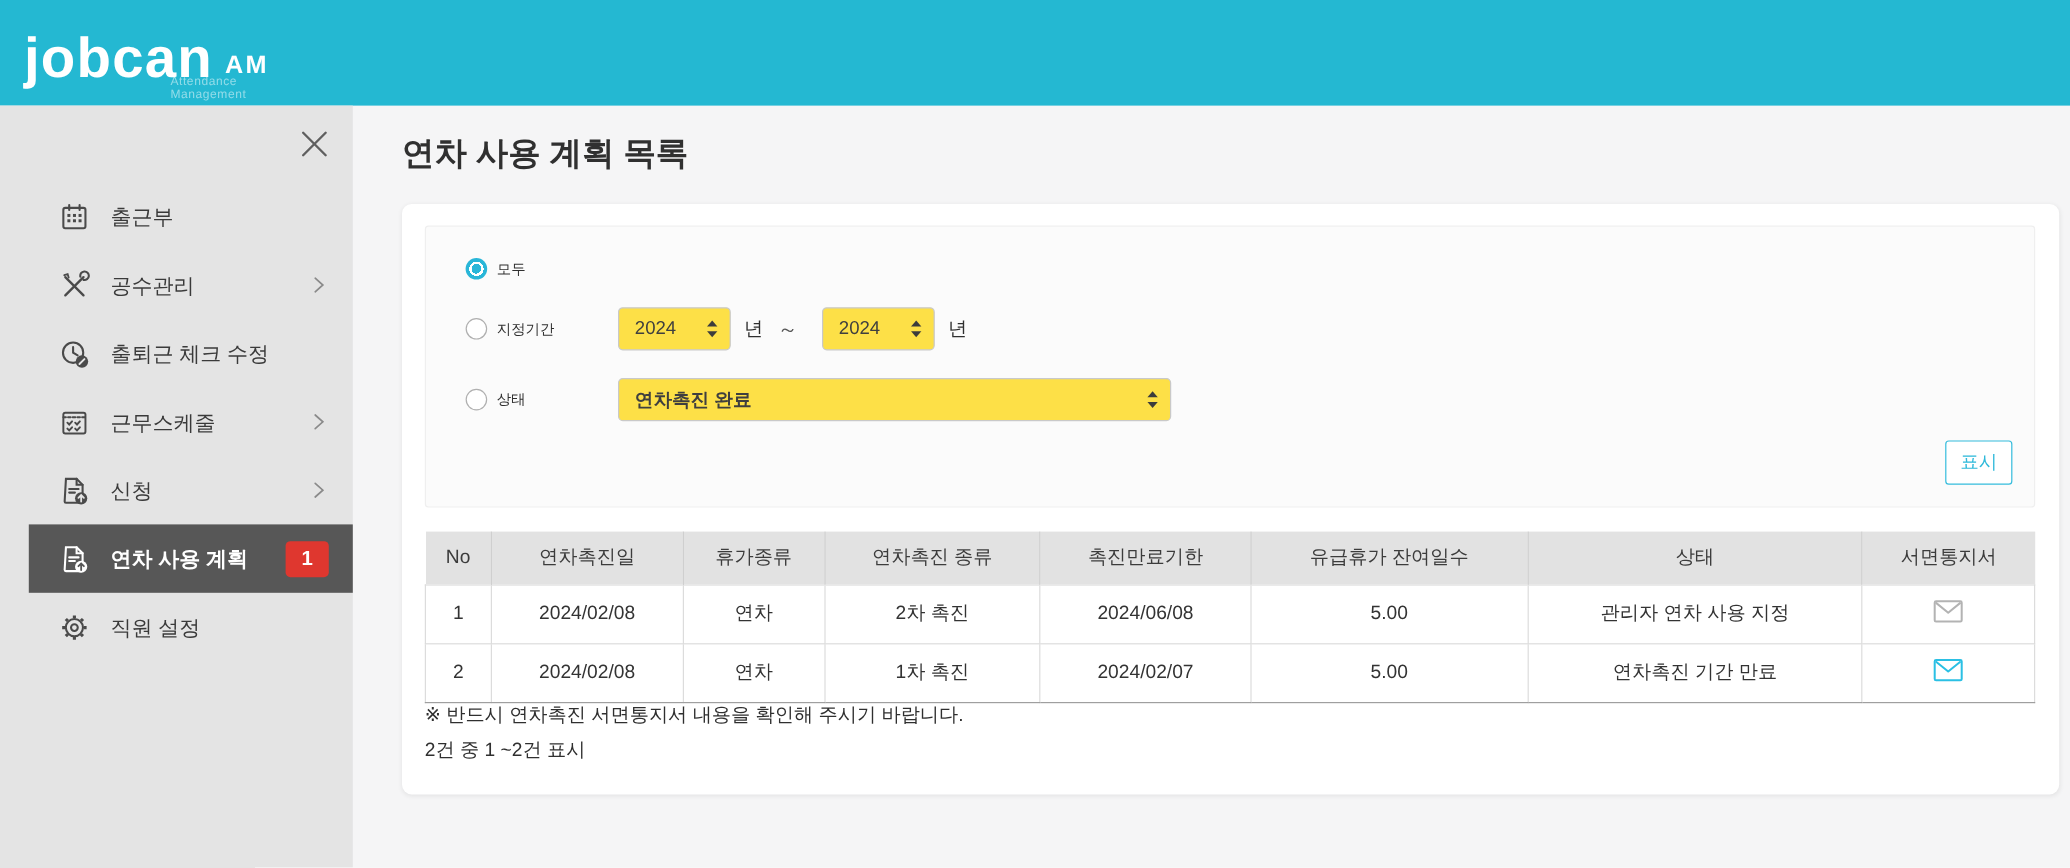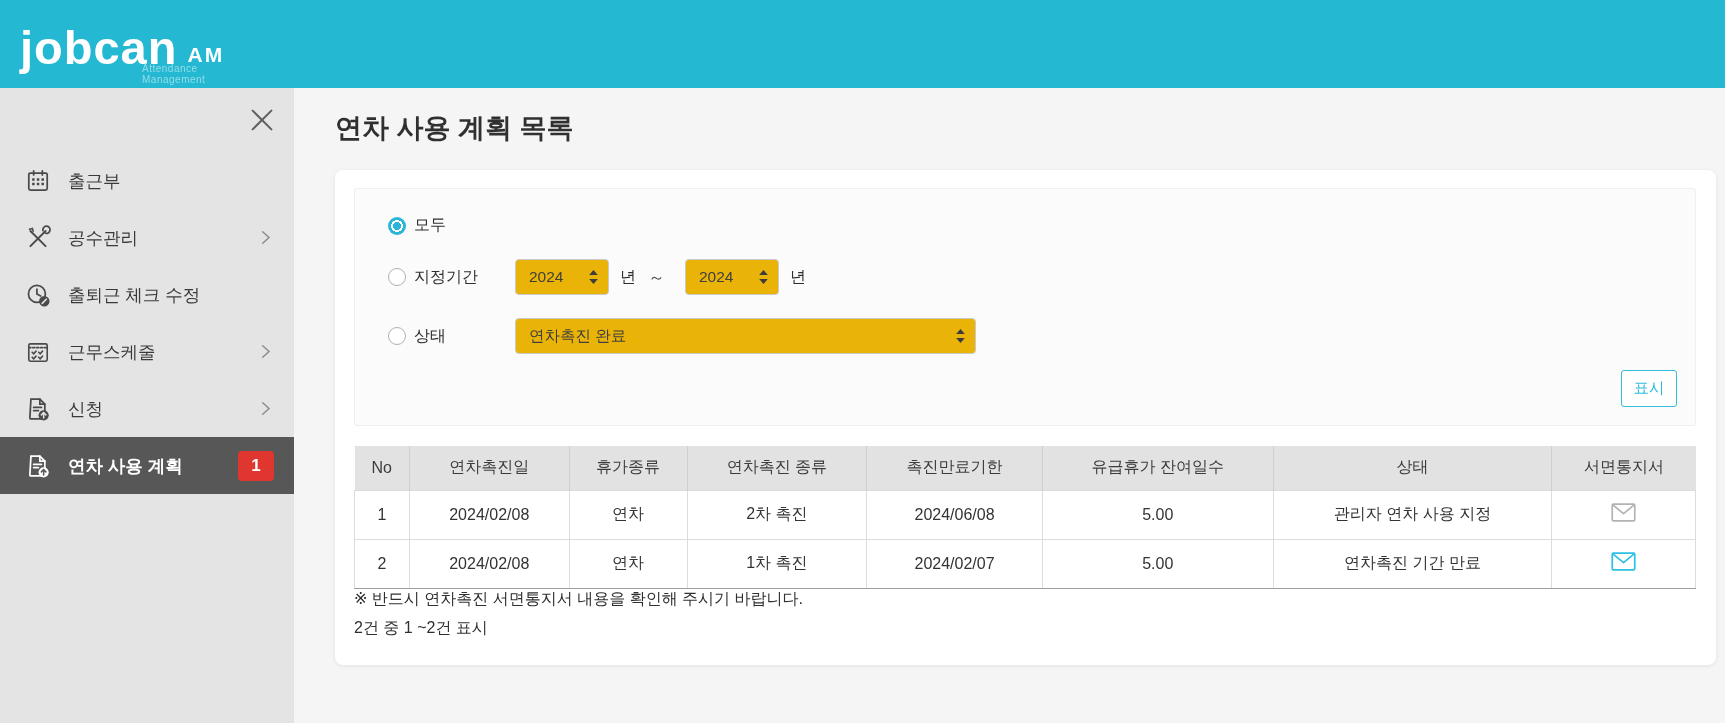--- a/index.html
+++ b/index.html
@@ -15,21 +15,21 @@
   .logo-subtitle { position:absolute; left:142px; top:63px; font-size:10px; color:rgba(255,255,255,.5); letter-spacing:.5px; }
 
   
   .content { display:flex; height:635px; }
   .sidebar { position:relative; width:294px; background:#e4e4e4; flex:none; }
   .main { flex:1; padding:0 9px 0 41px; overflow:hidden; }
 
   
   .close-btn { position:absolute; top:16px; right:16px; width:32px; height:32px;
     display:flex; align-items:center; justify-content:center; cursor:pointer; }
-  .side-menu { margin-top:64px; }
+  .side-menu { margin-top:64px;margin-left:24px; }
   .side-item { height:57px; display:flex; align-items:center; padding:0 20px 0 25px;
     color:#3a3a3a; cursor:pointer; }
   .side-item .s-icon { width:26px; height:26px; flex:none; display:flex; align-items:center;
     justify-content:center; color:#4a4a4a; }
   .side-item .s-label { margin-left:17px; font-size:17.5px; white-space:nowrap; }
   .side-item .chevron { margin-left:auto; display:flex; }
   .side-item.active { background:#575757; color:#fff; }
   .side-item.active .s-icon { color:#fff; }
   .side-item.active .s-label { font-weight:700; }
   .side-item .knockout { stroke:#e4e4e4; }
@@ -45,27 +45,27 @@
 
   .filter-panel { position:relative; background:#fbfbfb; border:1px solid #efefef;
     border-radius:3px; padding:26px 18px 18px 33px; }
   .filter-row { display:flex; align-items:center; }
   .filter-row + .filter-row { margin-top:23px; }
   .radio-group { width:127px; display:flex; align-items:center; flex:none; }
   .radio { width:18px; height:18px; border-radius:50%; flex:none; cursor:pointer;
     background:#fff; border:1px solid #b0b0b0; }
   .radio.selected { border:none;
     background:radial-gradient(circle, #29b6d8 0 4px, #fff 4px 6px, #29b6d8 6px 9px); }
-  .radio-label { margin-left:8px; font-size:16px; color:#2f2f2f; cursor:pointer;font-family:Liberation Serif, serif; }
+  .radio-label { margin-left:8px; font-size:12px; color:#2f2f2f; cursor:pointer;font-family:Liberation Serif, serif; }
 
   .select { display:inline-flex; align-items:center; justify-content:space-between;
-    background:#eab308; border:1px solid #c9c9c9; border-radius:4px; height:36px;
+    background:#fde047; border:1px solid #c9c9c9; border-radius:4px; height:36px;
     padding:0 9px 0 13px; font-size:15.5px; color:#3f3f3f; cursor:pointer; }
   .year-select { width:94px; }
-  .status-select { width:461px; }
+  .status-select { width:461px;font-weight:bold; }
   .unit { margin-left:11px; font-size:16px; color:#2f2f2f; }
   .tilde { margin:0 10px 0 12px; font-size:17px; color:#555; }
   .sel2 { margin-left:10px; }
 
   .btn-row { display:flex; justify-content:flex-end; margin-top:16px; }
   .show-btn { width:56px; height:37px; background:#fff; border:1px solid #35bcdc;
     color:#2fb9da; font-size:15.5px; border-radius:3px; cursor:pointer;
     font-family:"Liberation Sans","DejaVu Sans",sans-serif; }
 
   
@@ -191,20 +191,39 @@
               <path d="M5.5 2.8 h8.2 l4.6 4.6 v12.8 a1 1 0 0 1 -1 1 h-11.8 a1 1 0 0 1 -1 -1 z"></path>
               <path d="M13.7 2.8 v4.6 h4.6"></path>
               <line x1="8" y1="10.6" x2="15.2" y2="10.6"></line>
               <line x1="8" y1="13.4" x2="12.4" y2="13.4"></line>
               <circle cx="17.2" cy="17.8" r="4.7" fill="currentColor" stroke="none"></circle>
               <path d="M17.2 20.3 v-4.6 M15.1 17.4 l2.1 -2.1 2.1 2.1" class="knockout" stroke-width="1.4" fill="none"></path>
             </svg>
           </span>
           <span class="s-label">연차 사용 계획</span>
           <span class="badge">1</span>
+        </div>
+        <div class="side-item">
+          <span class="s-icon">
+            <svg width="26" height="26" viewBox="0 0 24 24" fill="none" stroke="currentColor" stroke-width="1.6">
+              <circle cx="12" cy="12" r="6.6"></circle>
+              <circle cx="12" cy="12" r="2.6"></circle>
+              <g stroke-width="2.4">
+                <line x1="19.2" y1="12" x2="21.4" y2="12"></line>
+                <line x1="17.1" y1="17.1" x2="18.6" y2="18.6"></line>
+                <line x1="12" y1="19.2" x2="12" y2="21.4"></line>
+                <line x1="6.9" y1="17.1" x2="5.4" y2="18.6"></line>
+                <line x1="4.8" y1="12" x2="2.6" y2="12"></line>
+                <line x1="6.9" y1="6.9" x2="5.4" y2="5.4"></line>
+                <line x1="12" y1="4.8" x2="12" y2="2.6"></line>
+                <line x1="17.1" y1="6.9" x2="18.6" y2="5.4"></line>
+              </g>
+            </svg>
+          </span>
+          <span class="s-label">직원 설정</span>
         </div>
       </div>
   </div>
 
   <div class="main">
     <div class="page-title">연차 사용 계획 목록</div>
 
     <div class="card">
 
       <div class="filter-panel">

